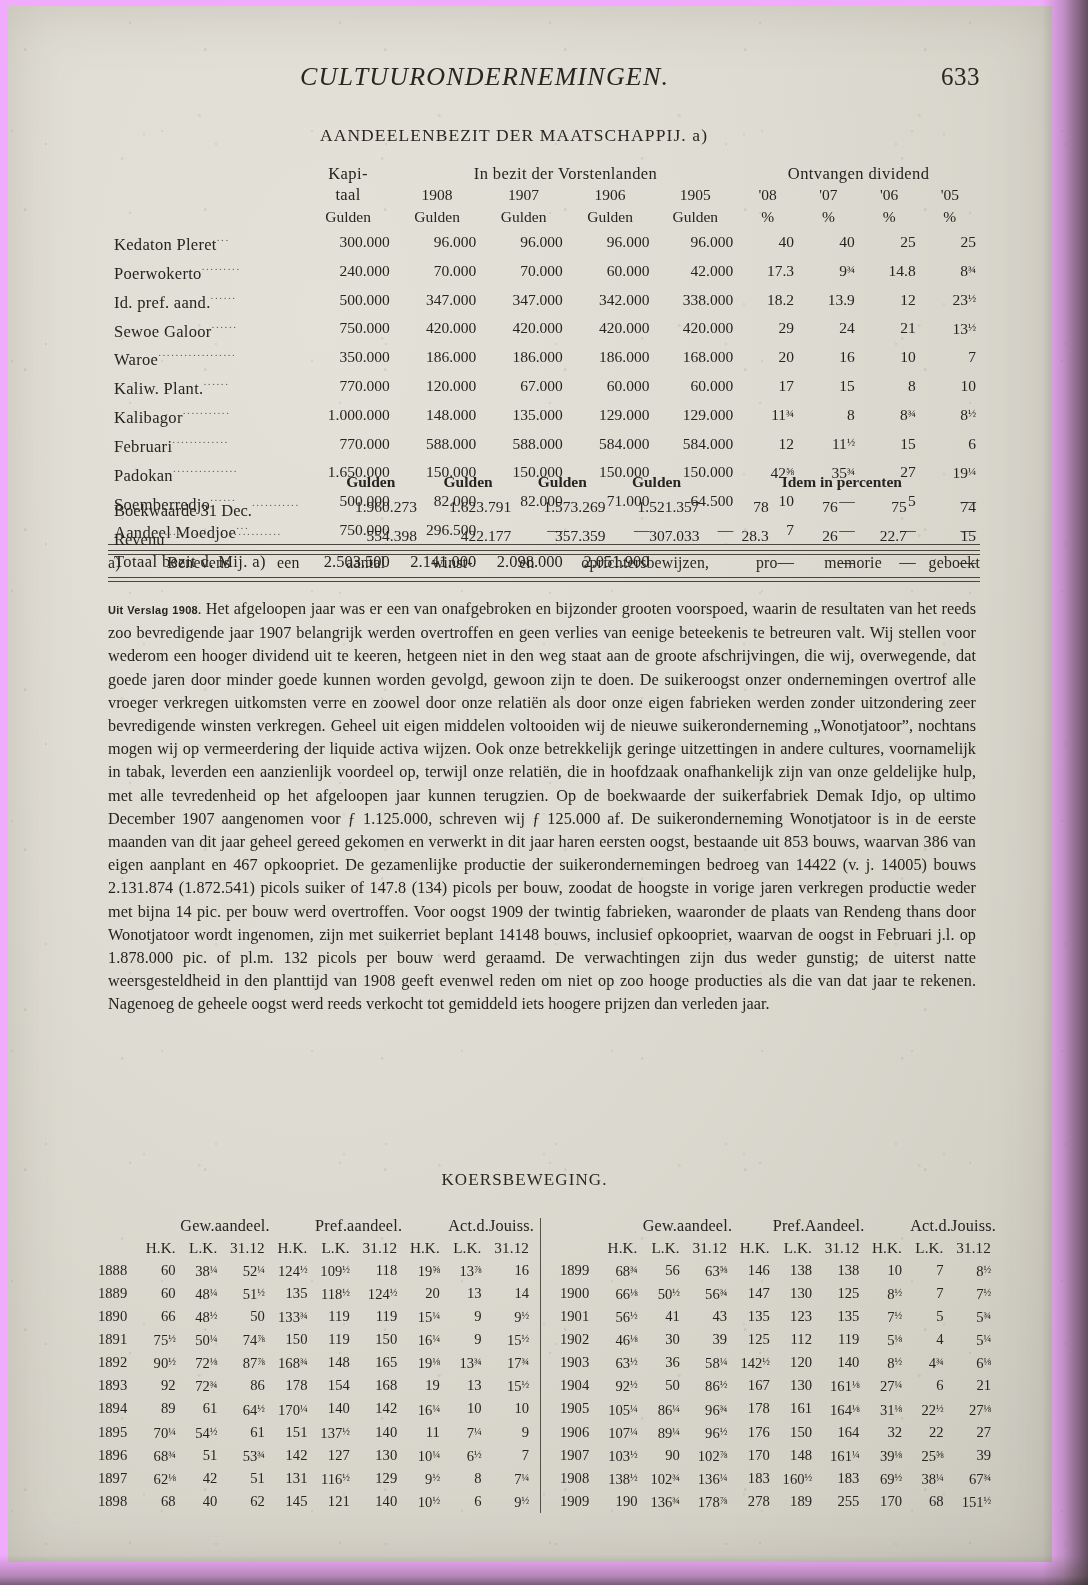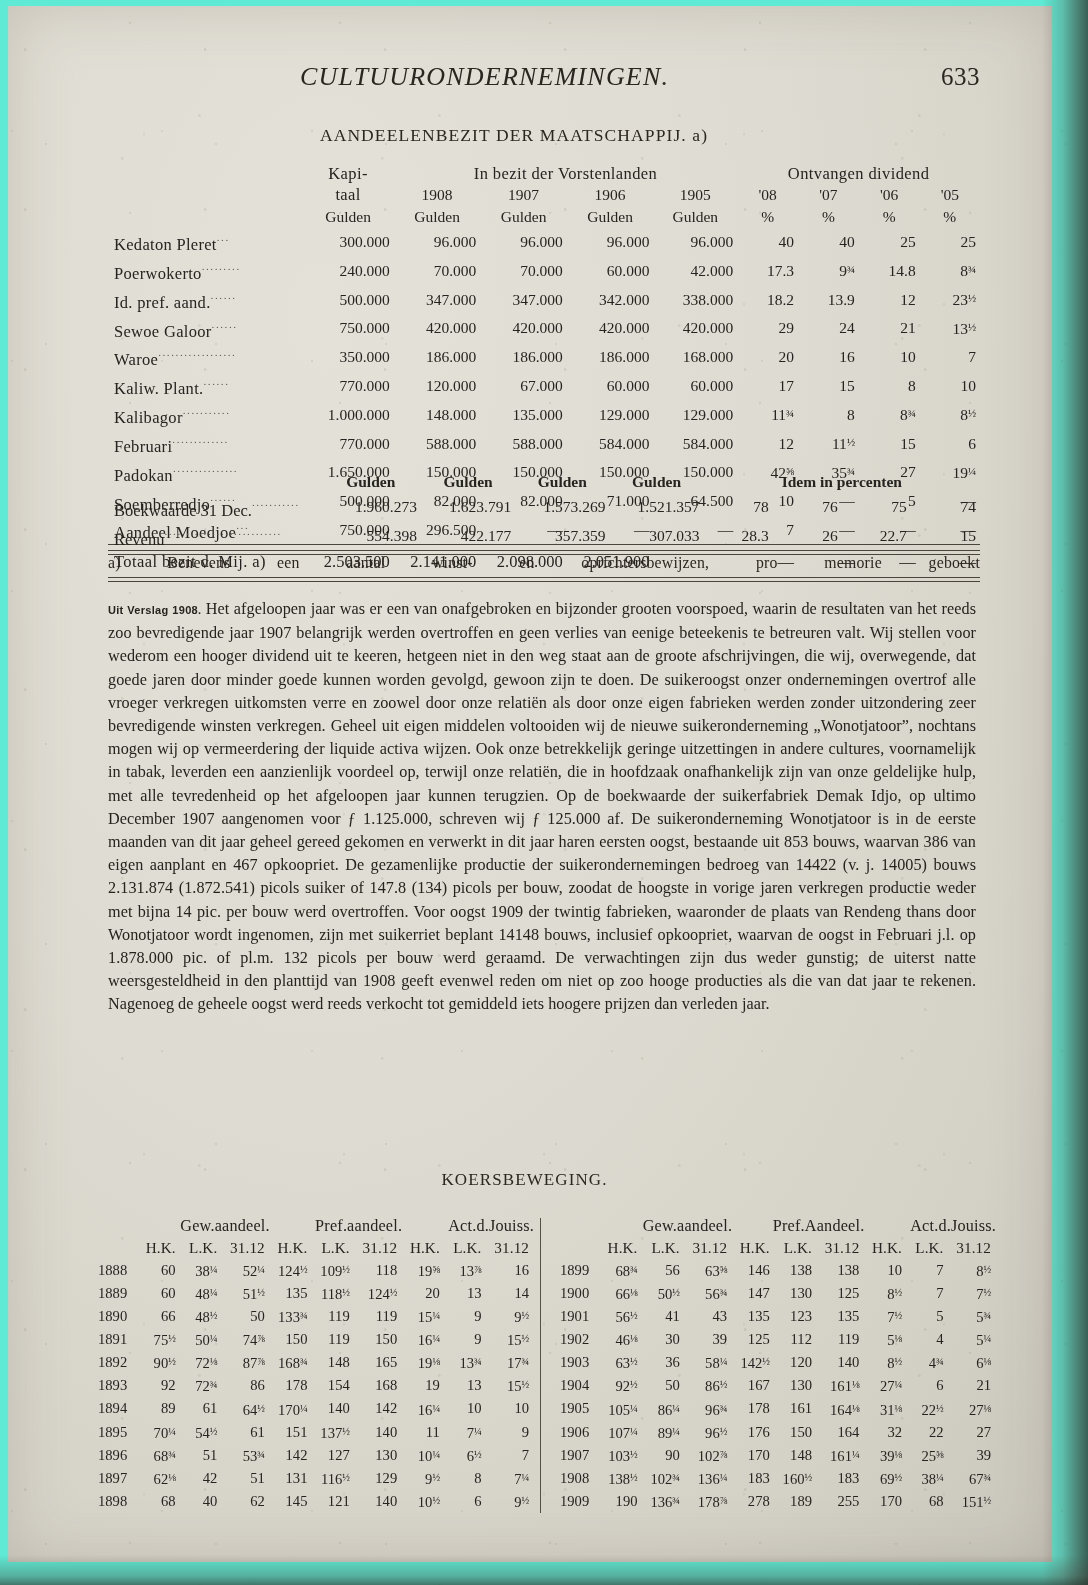--- a/index.html
+++ b/index.html
@@ -5,21 +5,21 @@
   html, body {
     margin: 0;
     padding: 0;
     background: #8f8d88;
   }
   #page {
     position: relative;
     width: 1088px;
     height: 1585px;
     margin: 0 auto;
-    background: #5eead4;
+    background: #f0abfc;
     overflow: hidden;
     font-family: "Liberation Serif", "DejaVu Serif", serif;
     color: #1d1b18;
   }
   
   #paper {
     position: absolute;
     left: 8px; top: 6px;
     width: 1044px; height: 1556px;
     background:

